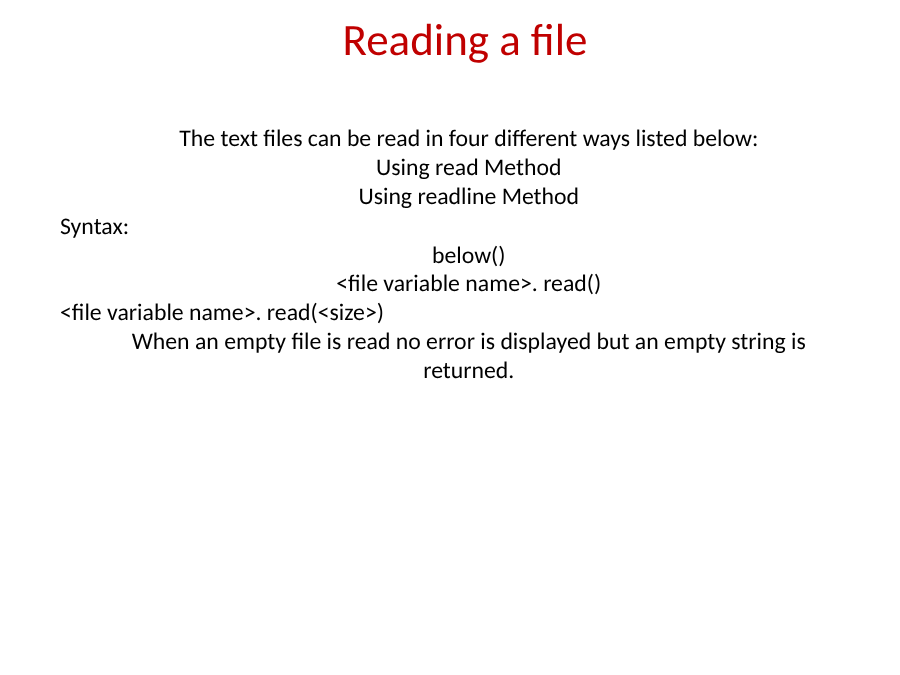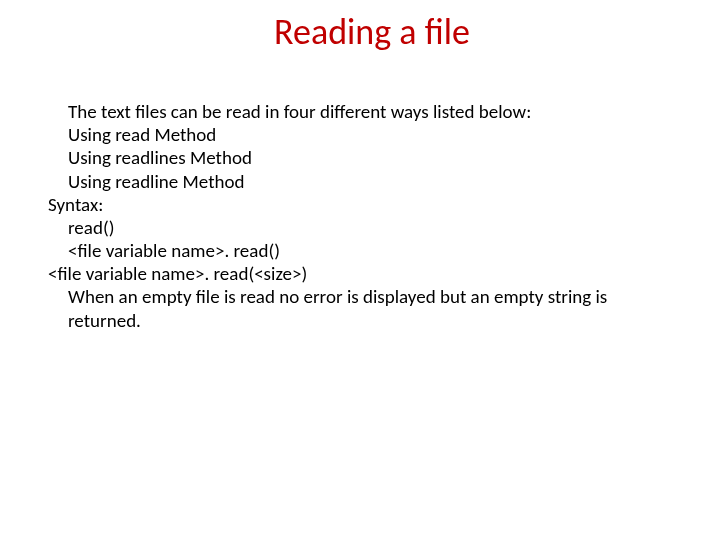--- a/index.html
+++ b/index.html
@@ -30,36 +30,35 @@
   }
   .body {
     position: absolute;
     top: 100px;
     left: 38px;
     right: 38px;
     color: #000000;
     font-size: 19px;
     line-height: 1.22;
   }
-  .indent1 { padding-left: 30px; }
+  .indent1 { padding-left: 30px; text-align: center; }
   .indent0 { padding-left: 10px; }
   .p { margin: 0; }
 </style>
 </head>
 <body>
 
 <div class="slide">
 
   <div class="title">Reading a file</div>
 
   <div class="body">
     <p class="p indent1">The text files can be read in four different ways listed below:</p>
     <p class="p indent1">Using read Method</p>
-    <p class="p indent1">Using readlines Method</p>
     <p class="p indent1">Using readline Method</p>
     <p class="p indent0">Syntax:</p>
-    <p class="p indent1">read()</p>
+    <p class="p indent1">below()</p>
     <p class="p indent1">&lt;file variable name&gt;. read()</p>
     <p class="p indent0">&lt;file variable name&gt;. read(&lt;size&gt;)</p>
     <p class="p indent1">When an empty file is read no error is displayed but an empty string is returned.</p>
   </div>
 
 </div>
 
 </body></html>

